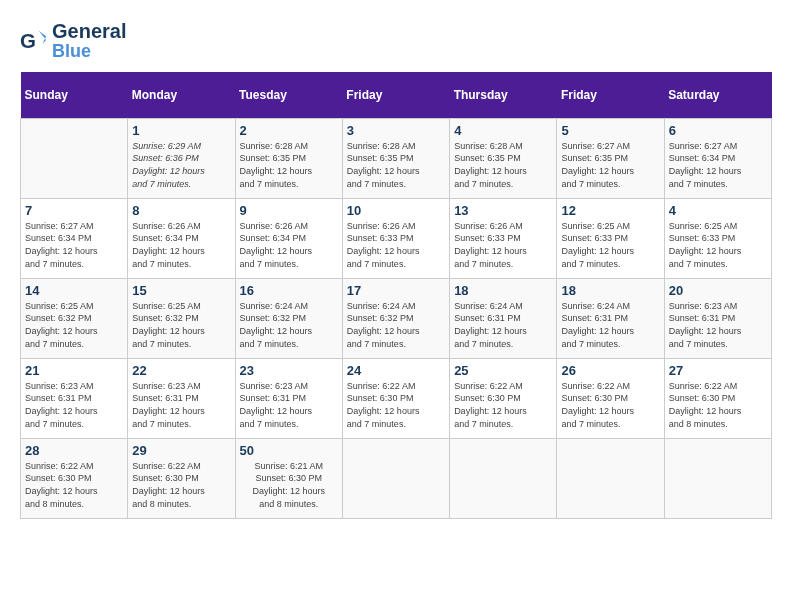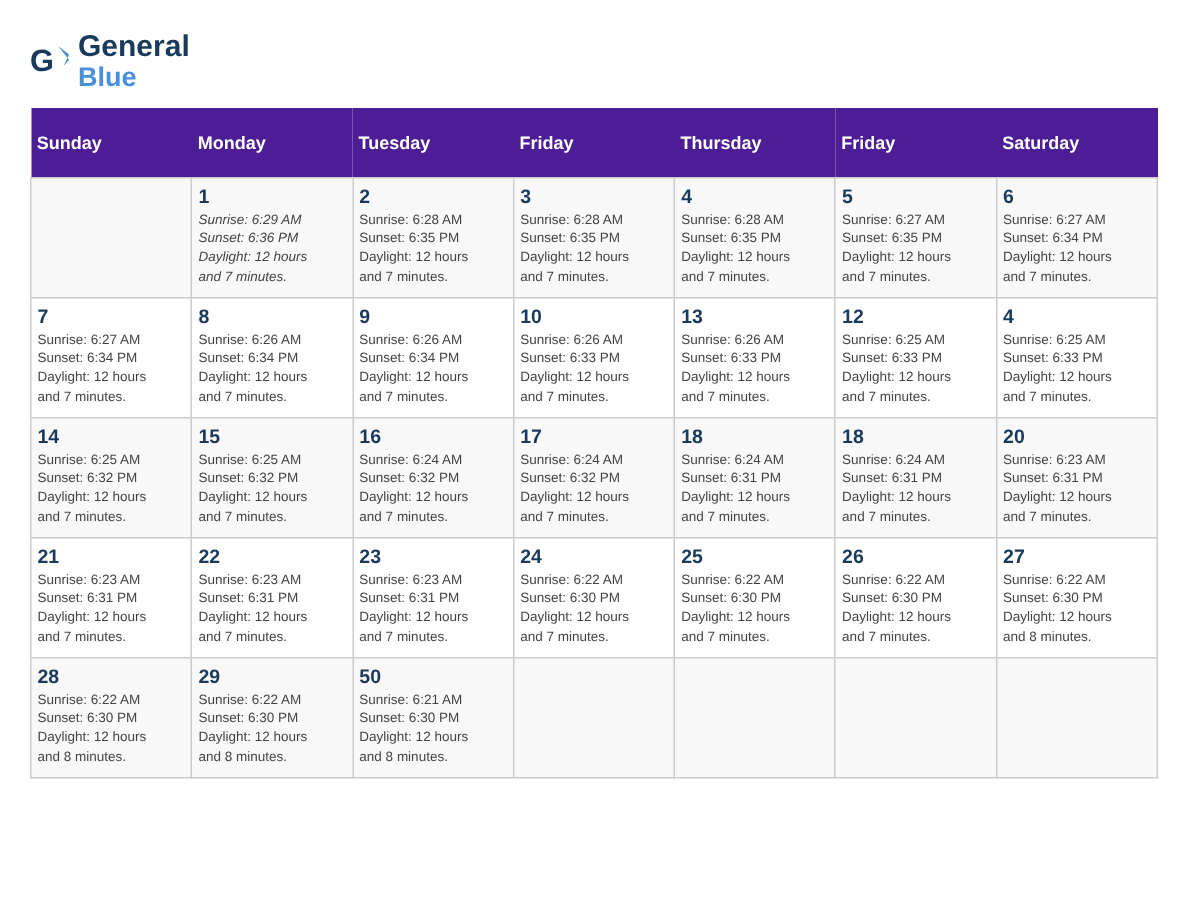--- a/index.html
+++ b/index.html
@@ -321,21 +321,21 @@
         </td>
         <td>
           <span class="day-num">29</span>
           <div class="day-info" style="white-space: pre-line;">Sunrise: 6:22 AM
 Sunset: 6:30 PM
 Daylight: 12 hours
 and 8 minutes.</div>
         </td>
         <td>
           <span class="day-num">50</span>
-          <div class="day-info" style="white-space: pre-line;">Sunrise: 6:21 AM
+          <div class="day-info" style="white-space: pre-line; text-align: center;">Sunrise: 6:21 AM
 Sunset: 6:30 PM
 Daylight: 12 hours
 and 8 minutes.</div>
         </td>
         <td class="empty"></td>
         <td class="empty"></td>
         <td class="empty"></td>
         <td class="empty"></td>
       </tr>
     </tbody>

